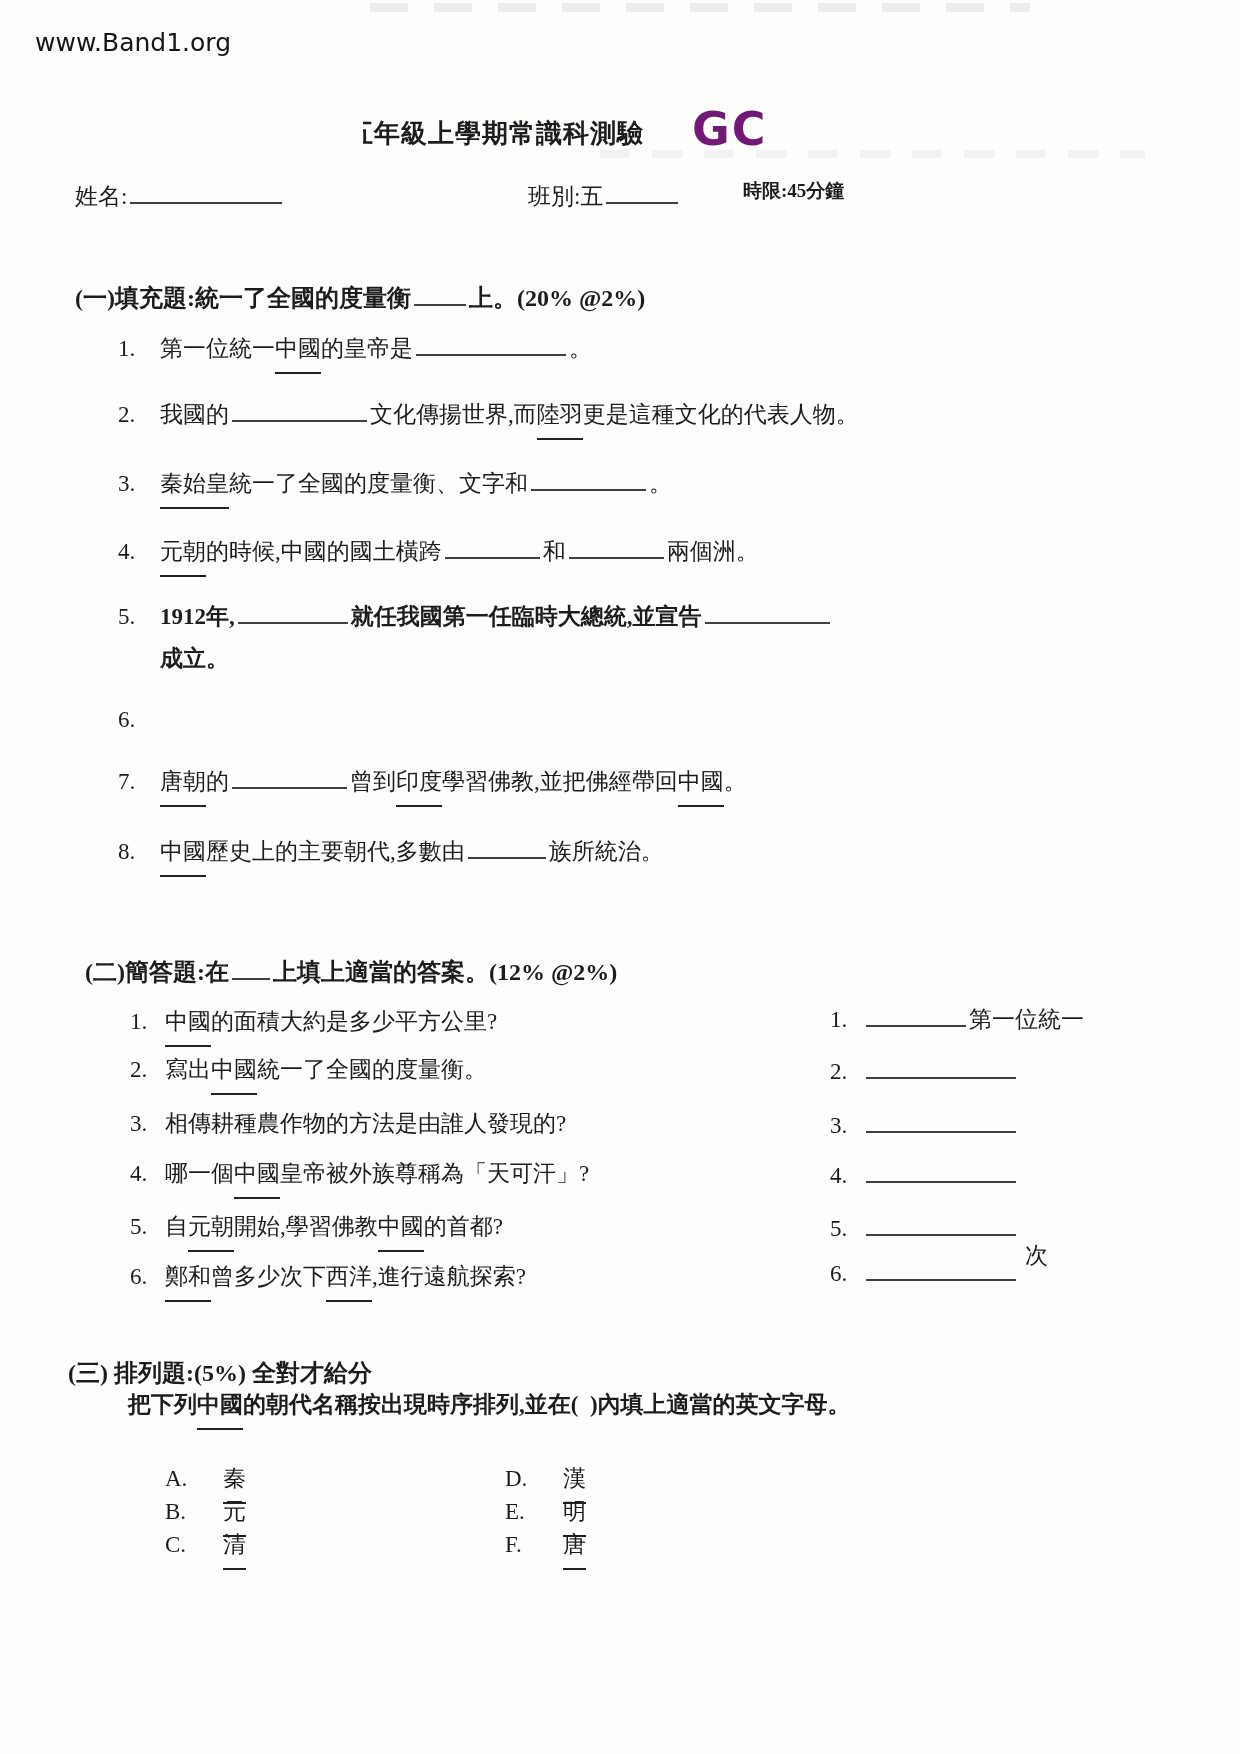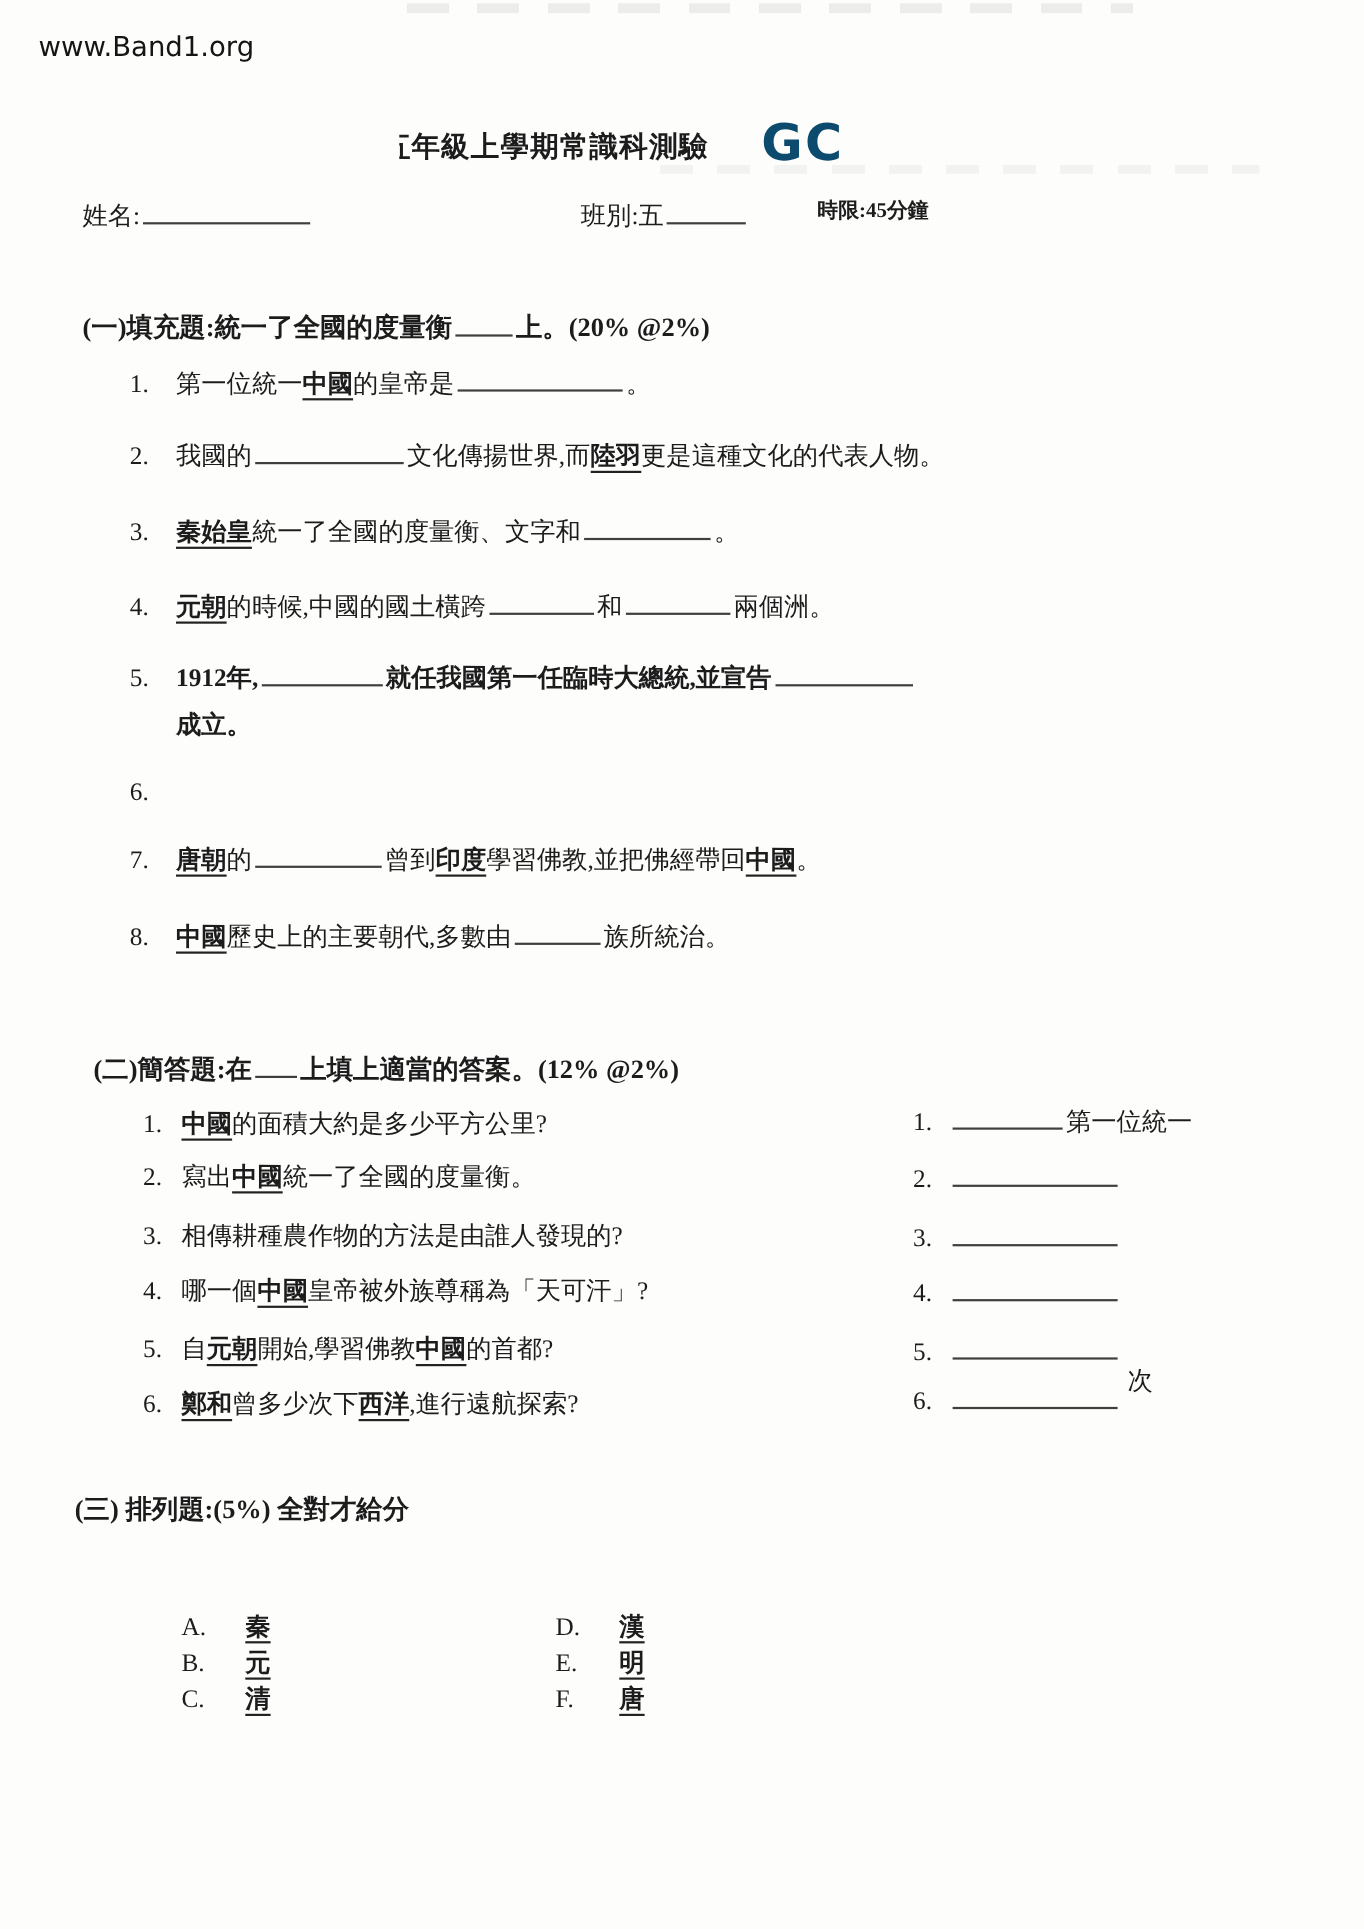--- a/index.html
+++ b/index.html
@@ -15,36 +15,36 @@
   .a1{top:3px;left:370px;width:660px;height:9px;
       background:repeating-linear-gradient(90deg,#e7e7e7 0 38px,transparent 38px 64px);}
   .a2{top:150px;left:600px;width:545px;height:8px;
       background:repeating-linear-gradient(90deg,#efefef 0 30px,transparent 30px 52px);}
 
   .watermark{left:35px;top:28px;font-family:"DejaVu Sans","Liberation Sans",sans-serif;
     font-size:25px;color:#151515;}
   .title-line{left:363px;top:116px;font-size:26px;font-weight:bold;letter-spacing:1px;white-space:nowrap;}
   .cut{display:inline-block;width:11px;overflow:hidden;direction:rtl;white-space:nowrap;vertical-align:bottom;}
   .code{left:692px;top:102px;font-family:"DejaVu Sans","Liberation Sans",sans-serif;
-    font-size:46px;font-weight:bold;letter-spacing:2px;color:#0c4a6e;}
+    font-size:46px;font-weight:bold;letter-spacing:2px;color:#701a75;}
 
   .hline{font-size:23px;line-height:1.3;white-space:nowrap;}
   .name-line{left:75px;top:180px;}
   .class-line{left:528px;top:180px;}
   .time-line{left:743px;top:178px;font-size:19px;font-weight:bold;}
 
   .sec-h{font-size:24px;font-weight:bold;line-height:1.3;white-space:nowrap;}
   .h1{left:75px;top:281px;}
   .h2{left:85px;top:955px;}
   .h3{left:68px;top:1358px;}
   .h3b{left:128px;top:1390px;font-size:23px;font-weight:bold;line-height:1.3;white-space:nowrap;}
 
   
   .t{white-space:pre;}
-  .u{white-space:pre;border-bottom:2px solid #222;padding-bottom:1px;font-weight:bold;}
+  .u{white-space:pre;border-bottom:2px solid #222;padding-bottom:11px;}
   .blank{display:inline-block;height:.95em;border-bottom:2px solid #3f3f3f;margin:0 3px;vertical-align:baseline;}
   .sup{position:relative;top:-18px;margin-left:6px;}
 
   
   .q-row{position:absolute;left:0;display:flex;align-items:baseline;}
   .qno{flex:none;font-size:23px;line-height:42px;}
   .qline{font-size:23px;line-height:42px;white-space:nowrap;}
   .s1-rows{left:118px;top:0;width:1080px;height:0;}
   .s1-q .qno{width:42px;}
   .s1-q:nth-child(1){top:328px;} .s1-q:nth-child(2){top:394px;}
@@ -172,20 +172,21 @@
         <span class="qno">5.</span>
         <span class="qline"><span class="blank" style="width: 150px;"></span></span>
       </div>
       <div class="q-row s2-a">
         <span class="qno">6.</span>
         <span class="qline"><span class="blank" style="width: 150px;"></span><span class="t sup">次</span></span>
       </div>
     </div>
 
   <div class="abs sec-h h3">(三) 排列題:(5%)  全對才給分</div>
+  <div class="abs h3b"><span class="t">把下列</span><span class="u">中國</span><span class="t">的朝代名稱按出現時序排列,並在(  )內填上適當的英文字母。</span></div>
   <div class="abs s3-grid">
       <div class="q-row s3-o">
         <span class="qno">A.</span>
         <span class="qline"><span class="u">秦</span></span>
       </div>
       <div class="q-row s3-o">
         <span class="qno">B.</span>
         <span class="qline"><span class="u">元</span></span>
       </div>
       <div class="q-row s3-o">

